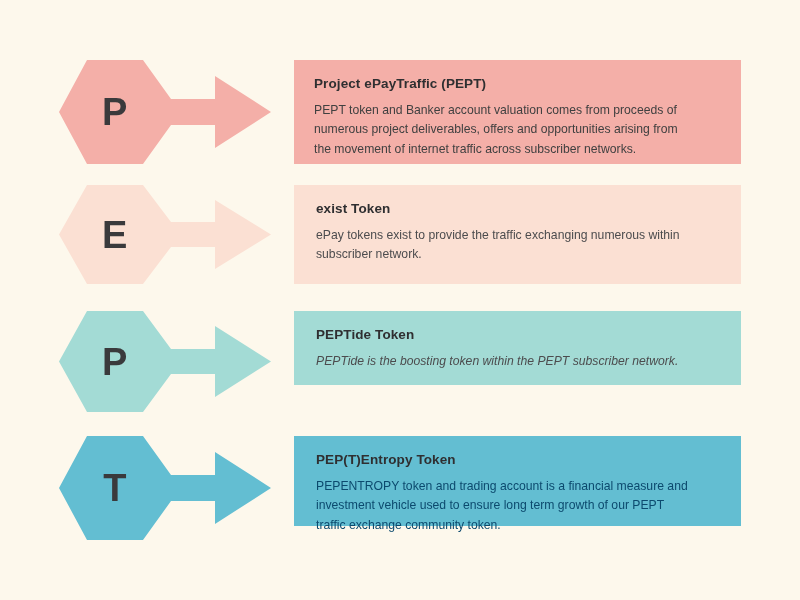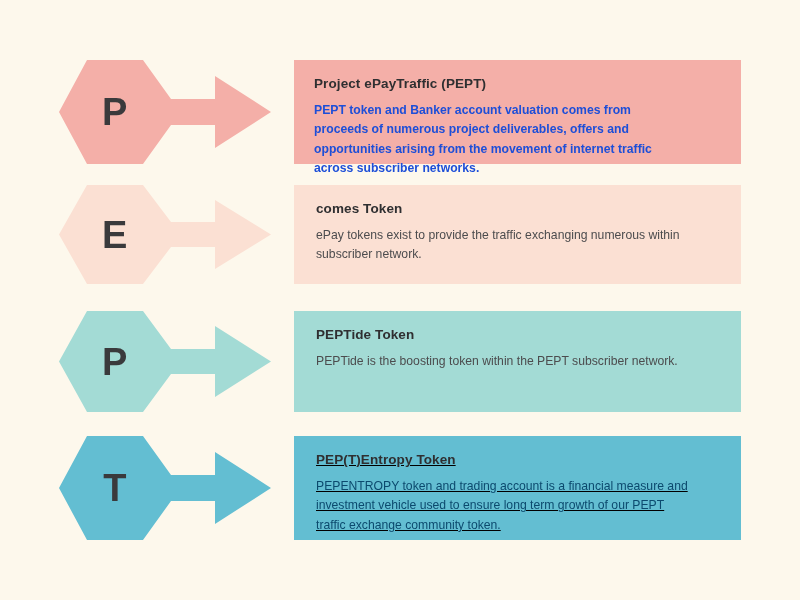--- a/index.html
+++ b/index.html
@@ -87,69 +87,69 @@
   }
 
   
   #row-1 { top: 60px;  height: 104px; }
   #row-2 { top: 185px; height: 99px; }
   #row-3 { top: 311px; height: 101px; }
   #row-4 { top: 436px; height: 104px; }
 
   #row-1 .panel { top: 0;  height: 104px; padding-left: 20px; }
   #row-2 .panel { top: 0;  height: 99px; }
-  #row-3 .panel { top: 0;  height: 101px; }
-  #row-4 .panel { top: 0;  height: 104px; text-decoration: underline; }
+  #row-3 .panel { top: 0;  height: 74px; }
+  #row-4 .panel { top: 0;  height: 90px; }
 
   #row-2 .row-marker, #row-2 .marker-letter { height: 99px; }
   #row-2 .row-marker svg { height: 99px; }
   #row-3 .row-marker, #row-3 .marker-letter { height: 101px; }
   #row-3 .row-marker svg { height: 101px; }
 </style>
 </head>
 <body style="background-color: rgb(253, 248, 236);">
 
 <div id="infographic" style="background-color: rgb(253, 248, 236);">
 
   <div class="row" id="row-1">
     <div class="row-marker">
       <svg viewBox="0 0 212 104" preserveAspectRatio="none">
         <path d="M28,0 L84,0 L112,39 L156,39 L156,16 L212,52 L156,88 L156,65 L112,65 L84,104 L28,104 L0,52 Z" fill="#F4AFA8"></path>
       </svg>
     </div>
     <div class="marker-letter" style="color: rgb(58, 58, 60);">P</div>
     <div class="panel" style="background-color: rgb(244, 175, 168);">
       <p class="panel-title" style="color: rgb(47, 47, 49);">Project ePayTraffic (PEPT)</p>
-      <p class="panel-body" style="color: #1d4ed8; font-weight: bold;">PEPT token and Banker account valuation comes from proceeds of numerous project deliverables, offers and opportunities arising from the movement of internet traffic across subscriber networks.</p>
+      <p class="panel-body" style="color: #404040;">PEPT token and Banker account valuation comes from proceeds of numerous project deliverables, offers and opportunities arising from the movement of internet traffic across subscriber networks.</p>
     </div>
   </div>
 
   <div class="row" id="row-2">
     <div class="row-marker">
       <svg viewBox="0 0 212 99" preserveAspectRatio="none">
         <path d="M28,0 L84,0 L112,37 L156,37 L156,15 L212,49.5 L156,84 L156,62 L112,62 L84,99 L28,99 L0,49.5 Z" fill="#FBE0D3"></path>
       </svg>
     </div>
     <div class="marker-letter" style="color: rgb(58, 58, 60);">E</div>
     <div class="panel" style="background-color: rgb(251, 224, 211);">
-      <p class="panel-title" style="color: rgb(47, 47, 49);">comes Token</p>
+      <p class="panel-title" style="color: rgb(47, 47, 49);">exist Token</p>
       <p class="panel-body" style="color: rgb(76, 76, 78);">ePay tokens exist to provide the traffic exchanging numerous within subscriber network.</p>
     </div>
   </div>
 
   <div class="row" id="row-3">
     <div class="row-marker">
       <svg viewBox="0 0 212 101" preserveAspectRatio="none">
         <path d="M28,0 L84,0 L112,38 L156,38 L156,15 L212,50.5 L156,86 L156,63 L112,63 L84,101 L28,101 L0,50.5 Z" fill="#A3DBD5"></path>
       </svg>
     </div>
     <div class="marker-letter" style="color: rgb(58, 58, 60);">P</div>
     <div class="panel" style="background-color: rgb(163, 219, 213);">
       <p class="panel-title" style="color: rgb(47, 47, 49);">PEPTide Token</p>
-      <p class="panel-body" style="color: rgb(76, 76, 78);">PEPTide is the boosting token within the PEPT subscriber network.</p>
+      <p class="panel-body" style="color: rgb(76, 76, 78); font-style: italic;">PEPTide is the boosting token within the PEPT subscriber network.</p>
     </div>
   </div>
 
   <div class="row" id="row-4">
     <div class="row-marker">
       <svg viewBox="0 0 212 104" preserveAspectRatio="none">
         <path d="M28,0 L84,0 L112,39 L156,39 L156,16 L212,52 L156,88 L156,65 L112,65 L84,104 L28,104 L0,52 Z" fill="#63BED2"></path>
       </svg>
     </div>
     <div class="marker-letter" style="color: rgb(58, 58, 60);">T</div>

